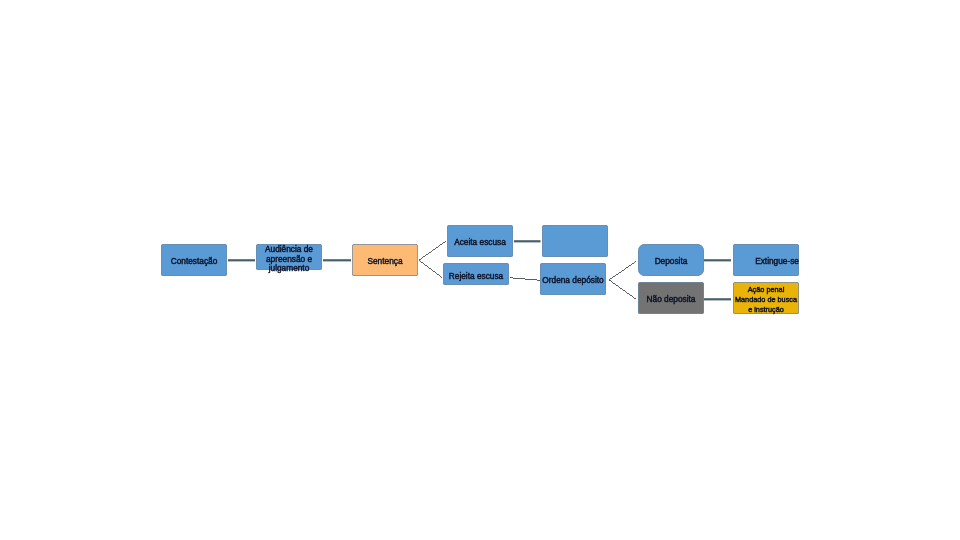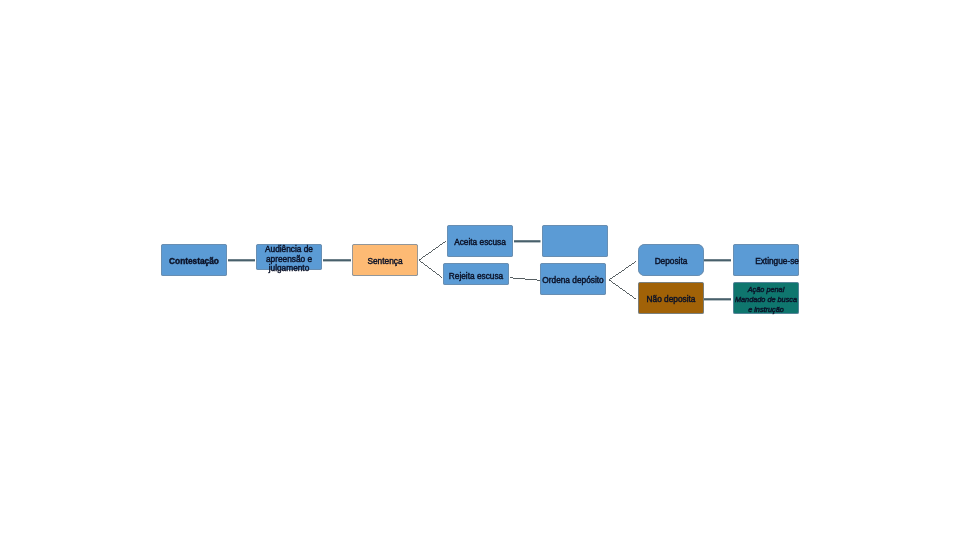--- a/index.html
+++ b/index.html
@@ -39,21 +39,21 @@
       <line x1="419" y1="260.2" x2="445.5" y2="241.4" stroke="#3a4346" stroke-width="0.85" shape-rendering="crispEdges"></line>
       <line x1="419" y1="260.2" x2="441.5" y2="277.2" stroke="#3a4346" stroke-width="0.85" shape-rendering="crispEdges"></line>
       <line x1="514" y1="241.3" x2="540.5" y2="241.3" stroke="#48606b" stroke-width="2.2" shape-rendering="geometricPrecision"></line>
       <line x1="510" y1="277.8" x2="541" y2="280.3" stroke="#3a4346" stroke-width="0.85" shape-rendering="crispEdges"></line>
       <line x1="609" y1="279.9" x2="636" y2="261.5" stroke="#3a4346" stroke-width="0.85" shape-rendering="crispEdges"></line>
       <line x1="609" y1="279.9" x2="636" y2="299.2" stroke="#3a4346" stroke-width="0.85" shape-rendering="crispEdges"></line>
       <line x1="704" y1="260.3" x2="731" y2="260.3" stroke="#48606b" stroke-width="2.2" shape-rendering="geometricPrecision"></line>
       <line x1="704" y1="299.3" x2="731" y2="299.3" stroke="#48606b" stroke-width="2.2" shape-rendering="geometricPrecision"></line>
     </svg>
 
-  <div class="node" id="n-contestacao" style="left: 161px; top: 244.4px; width: 66px; height: 31.4px; background: rgb(91, 155, 213); box-shadow: rgb(109, 138, 166) 0px 0px 0px 0.7px inset; color: rgb(11, 18, 40); font-weight: bold; -webkit-text-stroke: 0.42px rgb(11, 18, 40);">
+  <div class="node" id="n-contestacao" style="left: 161px; top: 244.4px; width: 66px; height: 31.4px; background: rgb(91, 155, 213); box-shadow: rgb(109, 138, 166) 0px 0px 0px 0.7px inset; color: rgb(11, 18, 40); -webkit-text-stroke: 0.42px rgb(11, 18, 40);">
     <span class="lbl">
       <span class="line">Contestação</span>
     </span>
   </div>
 
   <div class="node" id="n-audiencia" style="left: 256px; top: 244.4px; width: 66px; height: 26px; background: rgb(91, 155, 213); box-shadow: rgb(109, 138, 166) 0px 0px 0px 0.7px inset; color: rgb(11, 18, 40); -webkit-text-stroke: 0.42px rgb(11, 18, 40);">
     <span class="lbl">
       <span class="line">Audiência de</span>
       <span class="line">apreensão e</span>
       <span class="line">julgamento</span>
@@ -89,33 +89,33 @@
       <span class="line">Ordena depósito</span>
     </span>
   </div>
 
   <div class="node" id="n-deposita" style="left: 638px; top: 244.4px; width: 66px; height: 31.4px; background: rgb(91, 155, 213); box-shadow: rgb(109, 138, 166) 0px 0px 0px 0.7px inset; color: rgb(11, 18, 40); border-radius: 7px; -webkit-text-stroke: 0.42px rgb(11, 18, 40);">
     <span class="lbl">
       <span class="line">Deposita</span>
     </span>
   </div>
 
-  <div class="node" id="n-naodeposita" style="left: 638px; top: 282.4px; width: 66px; height: 31.4px; background: #a16207; box-shadow: rgb(109, 138, 166) 0px 0px 0px 0.7px inset; color: rgb(11, 18, 40); -webkit-text-stroke: 0.42px rgb(11, 18, 40);">
+  <div class="node" id="n-naodeposita" style="left: 638px; top: 282.4px; width: 66px; height: 31.4px; background: #737373; box-shadow: rgb(109, 138, 166) 0px 0px 0px 0.7px inset; color: rgb(11, 18, 40); -webkit-text-stroke: 0.42px rgb(11, 18, 40);">
     <span class="lbl">
       <span class="line">Não deposita</span>
     </span>
   </div>
 
   <div class="node" id="n-extingue" style="left: 733px; top: 244.4px; width: 66px; height: 31.4px; background: rgb(91, 155, 213); box-shadow: rgb(109, 138, 166) 0px 0px 0px 0.7px inset; color: rgb(11, 18, 40); text-align: right; -webkit-text-stroke: 0.42px rgb(11, 18, 40);">
     <span class="lbl">
       <span class="line">Extingue-se</span>
     </span>
   </div>
 
-  <div class="node" id="n-acaopenal" style="left: 733px; top: 282.4px; width: 66px; height: 31.4px; background: #0f766e; box-shadow: rgb(109, 138, 166) 0px 0px 0px 0.7px inset; color: rgb(11, 18, 40); -webkit-text-stroke: 0.42px rgb(11, 18, 40); font-size: 7.3px; line-height: 10.2px; font-style: italic;">
+  <div class="node" id="n-acaopenal" style="left: 733px; top: 282.4px; width: 66px; height: 31.4px; background: #eab308; box-shadow: rgb(109, 138, 166) 0px 0px 0px 0.7px inset; color: rgb(11, 18, 40); -webkit-text-stroke: 0.42px rgb(11, 18, 40); font-size: 7.3px; line-height: 10.2px;">
     <span class="lbl">
       <span class="line">Ação penal</span>
       <span class="line">Mandado de busca</span>
       <span class="line">e instrução</span>
     </span>
   </div>
 
 </div>
 
 </body></html>

